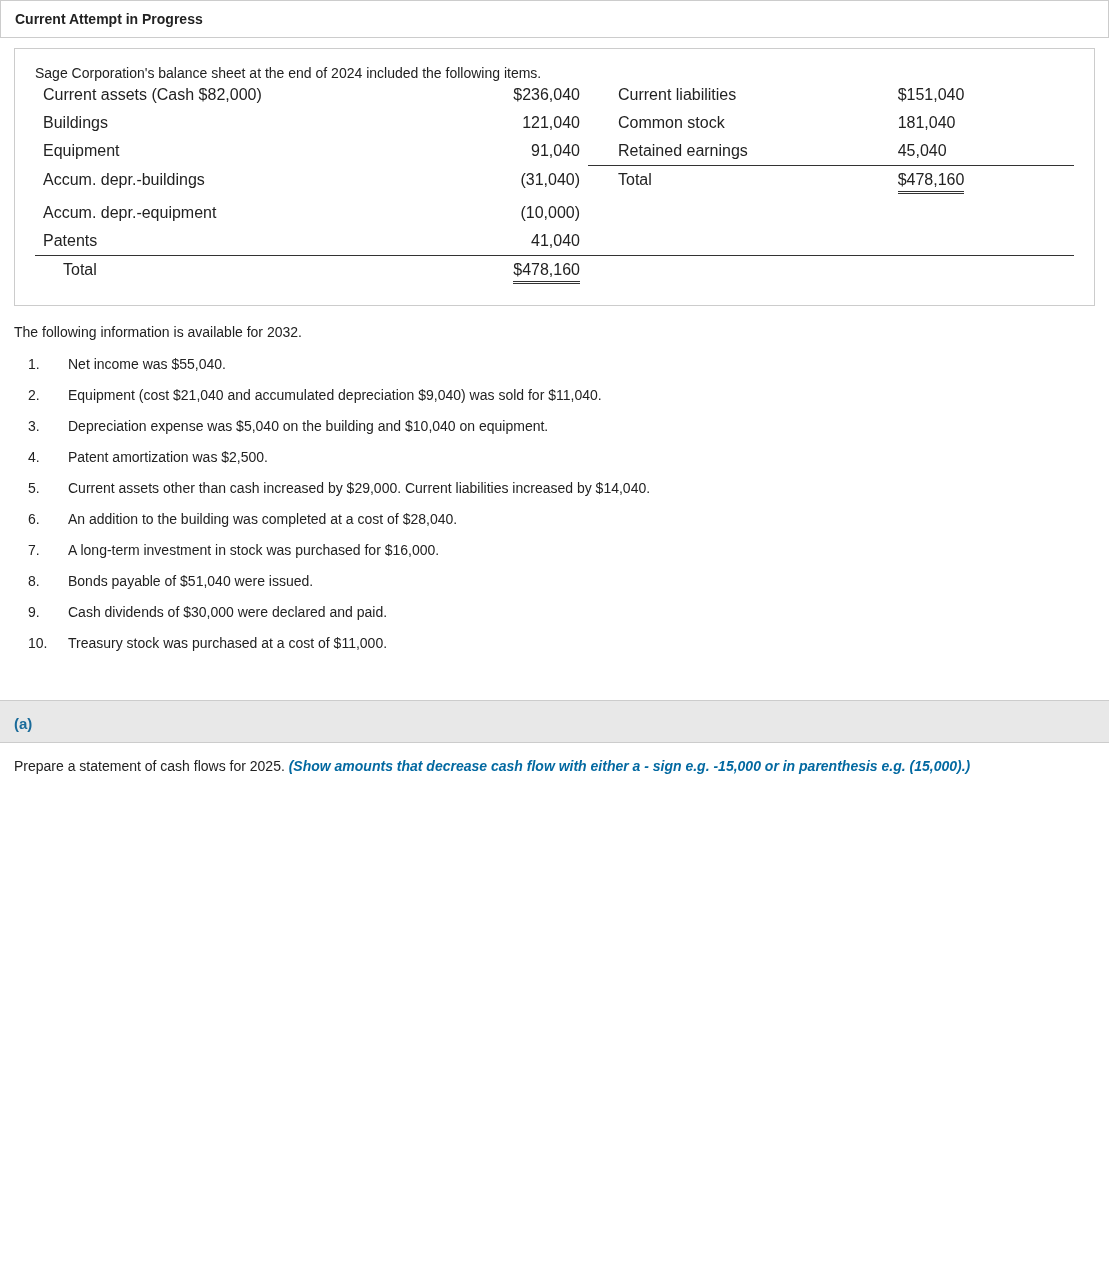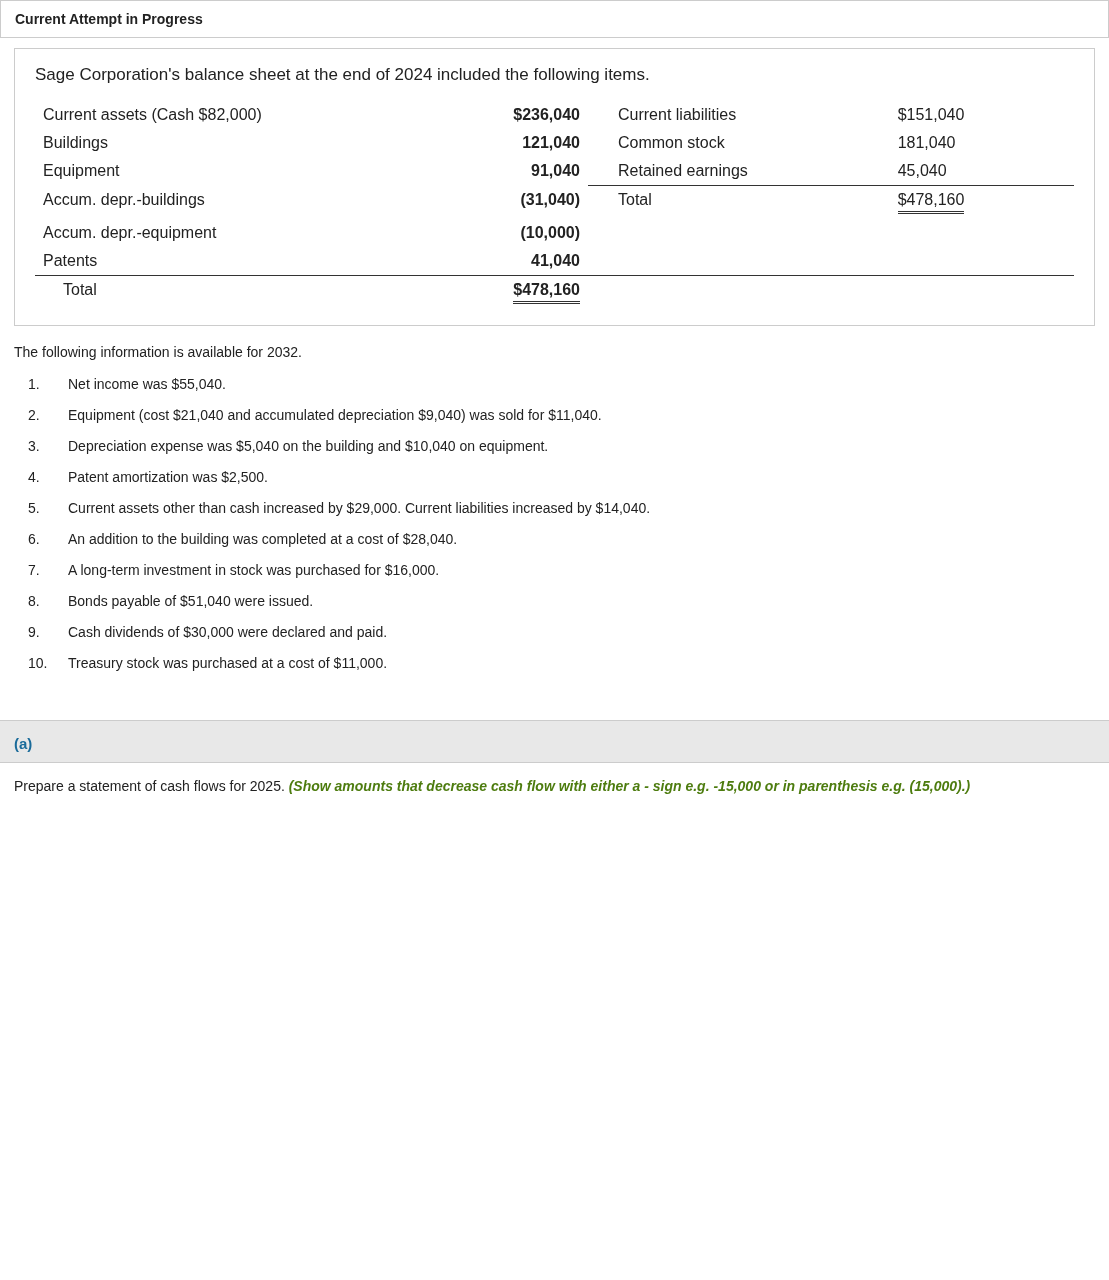--- a/index.html
+++ b/index.html
@@ -18,43 +18,41 @@
       font-size: 14px;
     }
 
     .balance-sheet-box {
       border: 1px solid #ccc;
       margin: 10px 14px;
       padding: 16px 20px;
     }
 
     .bs-intro {
-      margin-bottom: 16px;
-      font-size: 17px;
+      font-size: 14px;
     }
 
     .bs-table {
       width: 100%;
       border-collapse: collapse;
       font-size: 16px;
     }
 
     .bs-table td {
       padding: 5px 8px;
       vertical-align: top;
     }
 
     .bs-table .label-col {
       width: 220px;
     }
 
     .bs-table .value-col {
       width: 110px;
       text-align: right;
-      font-weight: bold;
     }
 
     .bs-table .right-label-col {
       width: 180px;
       padding-left: 30px;
     }
 
     .bs-table .right-value-col {
       width: 110px;
       text-align: left;
@@ -107,21 +105,21 @@
     }
 
     .section-a-desc {
       padding: 12px 14px;
       font-size: 14px;
       border-top: 1px solid #ccc;
       line-height: 1.6;
     }
 
     .orange-italic {
-      color: #4d7c0f;
+      color: #0369a1;
       font-style: italic;
       font-weight: bold;
     }
   </style>
 </head>
 <body>
 
 <div class="header-bar">
   <span>Current Attempt in Progress</span>
 </div>

